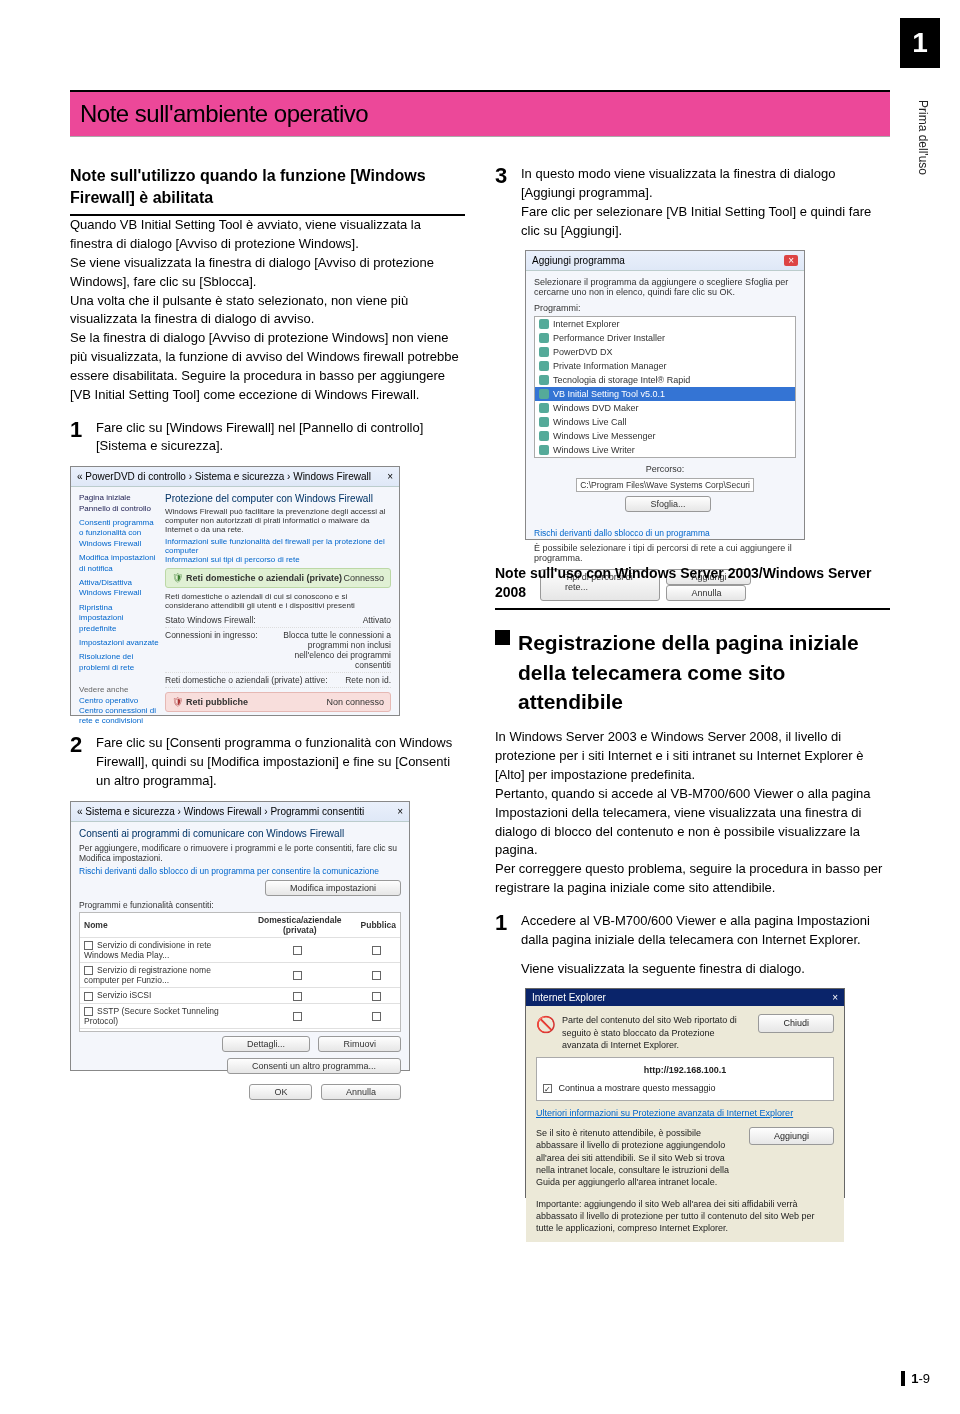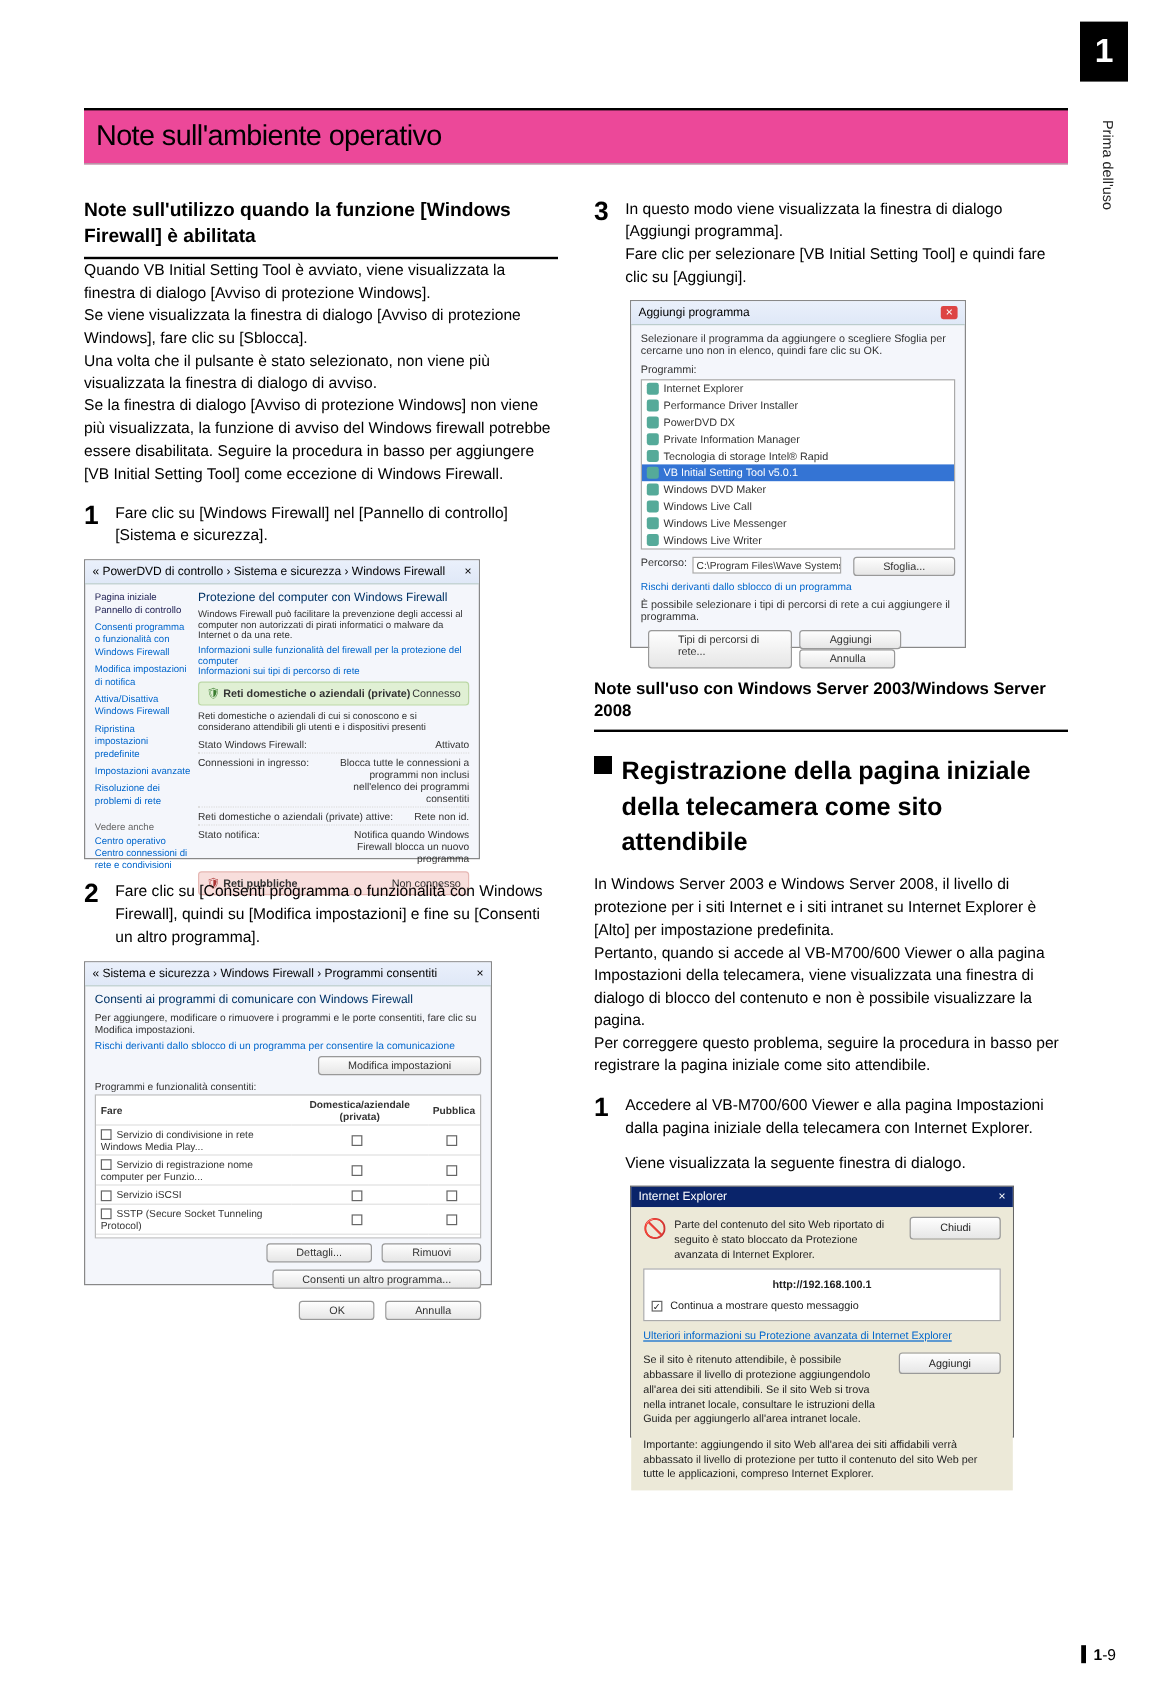--- a/index.html
+++ b/index.html
@@ -258,24 +258,20 @@
                 <span>Attivato</span>
               </div>
             <div class="stripe">
                 <span>Connessioni in ingresso:</span>
                 <span style="max-width:120px; text-align:right;">Blocca tutte le connessioni a programmi non inclusi nell'elenco dei programmi consentiti</span>
               </div>
             <div class="stripe">
                 <span>Reti domestiche o aziendali (private) attive:</span>
                 <span>Rete non id.</span>
               </div>
-            <div class="stripe" style="border:none;">
-                <span>Stato notifica:</span>
-                <span style="max-width:120px; text-align:right;">Notifica quando Windows Firewall blocca un nuovo programma</span>
-              </div>
             <div class="redbar" style="margin-top:4px;">
               <span><span style="color:#a33;">🛡 </span><b>Reti pubbliche</b></span>
               <span>Non connesso</span>
             </div>
           </div>
         </div>
       </div>
 
       <div class="step">
         <div class="step-num">2</div>
@@ -290,21 +286,21 @@
         <div class="win-body">
           <div style="font-size:10px; color:#036; margin-bottom:4px;">Consenti ai programmi di comunicare con Windows Firewall</div>
           <div style="font-size:8.5px; margin-bottom:3px;">Per aggiungere, modificare o rimuovere i programmi e le porte consentiti, fare clic su Modifica impostazioni.</div>
           <div style="font-size:8.5px; color:#06c; margin-bottom:4px;">Rischi derivanti dallo sblocco di un programma per consentire la comunicazione</div>
           <div style="text-align:right; margin-bottom:4px;"><span class="btn-ui">Modifica impostazioni</span></div>
           <div style="font-size:8.5px; margin-bottom:2px;">Programmi e funzionalità consentiti:</div>
           <div style="border:1px solid #bbb; background:#fff; height:120px; overflow:hidden;">
             <table class="tbl" id="tbl2">
                 <tbody>
                   <tr>
-                    <th>Fare</th>
+                    <th>Nome</th>
                     <th style="text-align:center;">Domestica/aziendale (privata)</th>
                     <th style="text-align:center;">Pubblica</th>
                   </tr>
                   <tr>
                     <td><span class="chk"></span>Servizio di condivisione in rete Windows Media Play...</td>
                     <td style="text-align:center;"><span class="chk"></span></td>
                     <td style="text-align:center;"><span class="chk"></span></td>
                   </tr>
                   <tr>
                     <td><span class="chk"></span>Servizio di registrazione nome computer per Funzio...</td>
@@ -364,21 +360,21 @@
               <div class="list-row"><span class="ico"></span>Performance Driver Installer</div>
               <div class="list-row"><span class="ico"></span>PowerDVD DX</div>
               <div class="list-row"><span class="ico"></span>Private Information Manager</div>
               <div class="list-row"><span class="ico"></span>Tecnologia di storage Intel® Rapid</div>
               <div class="list-row sel"><span class="ico"></span>VB Initial Setting Tool v5.0.1</div>
               <div class="list-row"><span class="ico"></span>Windows DVD Maker</div>
               <div class="list-row"><span class="ico"></span>Windows Live Call</div>
               <div class="list-row"><span class="ico"></span>Windows Live Messenger</div>
               <div class="list-row"><span class="ico"></span>Windows Live Writer</div>
             </div>
-          <div style="display:flex; align-items:flex-start; gap:4px; margin-bottom:4px;">
+          <div style="display:flex; align-items:center; gap:4px; margin-bottom:16px;flex-direction:column;">
             <span>Percorso:</span>
             <span style="flex:1; border:1px solid #aaa; background:#fff; padding:1px 3px; font-size:8.5px; overflow:hidden; white-space:nowrap;">C:\Program Files\Wave Systems Corp\Securi</span>
             <span class="btn-ui">Sfoglia...</span>
           </div>
           <div style="color:#06c; font-size:8.5px; margin-bottom:5px;">Rischi derivanti dallo sblocco di un programma</div>
           <div style="margin-bottom:6px;">È possibile selezionare i tipi di percorsi di rete a cui aggiungere il programma.</div>
           <div style="display:flex; justify-content:space-between;">
             <span class="btn-ui">Tipi di percorsi di rete...</span>
             <span>
               <span class="btn-ui">Aggiungi</span>

